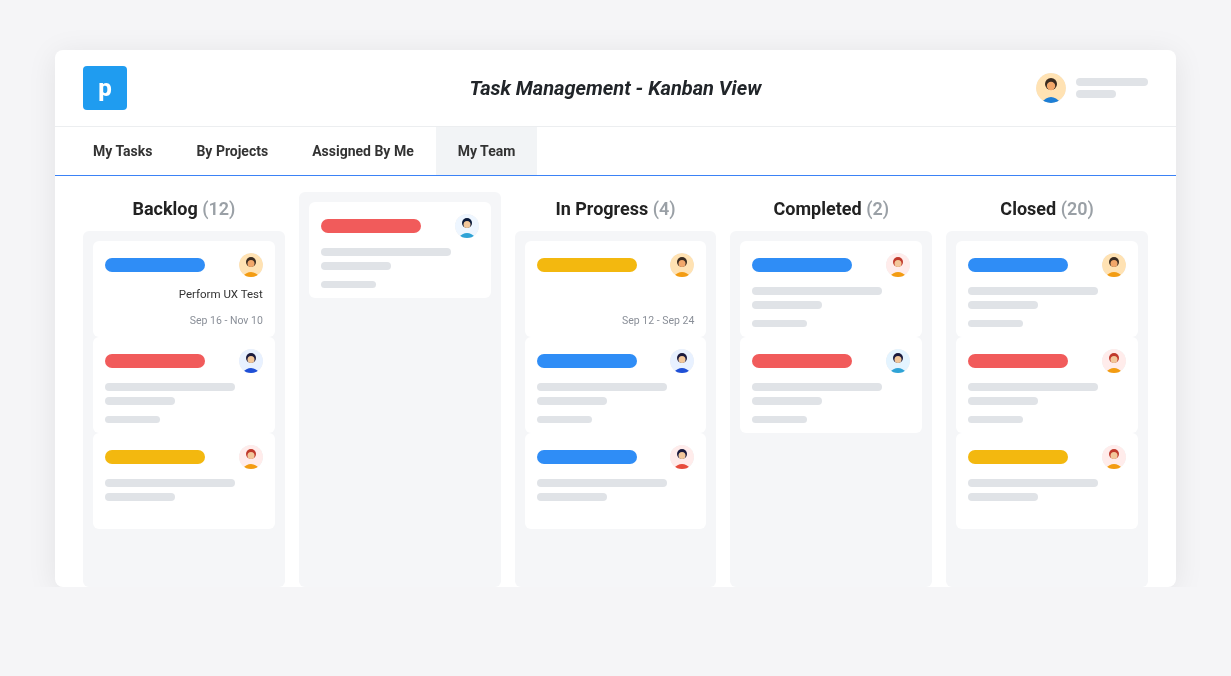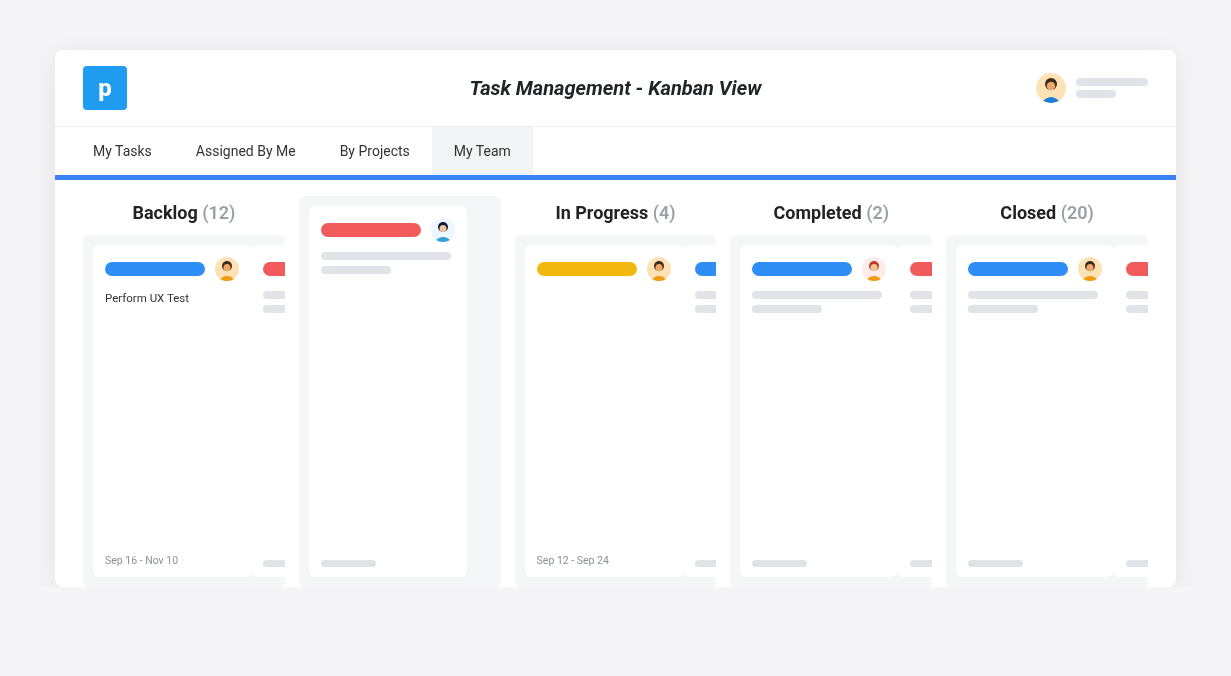--- a/index.html
+++ b/index.html
@@ -61,22 +61,23 @@
   }
   .avatar svg { width: 100%; height: 100%; display: block; }
   .user-lines { display: flex; flex-direction: column; gap: 4px; }
   .ph-line { background: #e0e3e7; border-radius: 10px; height: 8px; }
   .ph-line.med { width: 70px; }
   .ph-line.xlong { width: 130px; }
 
   
   .tabs {
     display: flex;
-    border-bottom: 5px solid #3b82f6;
+    border-bottom: 1px solid #3b82f6;
     padding: 0 16px;
+    font-weight: bold;
   }
   .tab {
     padding: 16px 22px;
     font-size: 14px;
     color: #333;
     cursor: pointer;
   }
   .tab.active {
     background: #f2f4f6;
   }
@@ -102,22 +103,23 @@
     color: #222;
     padding: 6px 0 12px;
   }
   .col-count { color: #9aa0a6; font-weight: 600; }
   .col-body {
     background: #f5f6f8;
     border-radius: 6px;
     padding: 10px;
     flex: 1;
     display: flex;
-    flex-direction: row;
+    flex-direction: column;
     overflow: hidden;
+    text-align: right;
   }
   .card {
     background: #fff;
     border-radius: 6px;
     padding: 12px 12px 10px;
     display: flex;
     flex-direction: column;
     gap: 10px;
     min-height: 96px;
   }
@@ -180,22 +182,22 @@
       </span>
       <div class="user-lines">
         <div class="ph-line" style="width:72px;"></div>
         <div class="ph-line" style="width:40px;"></div>
       </div>
     </div>
   </div>
 
   <div class="tabs">
     <div class="tab">My Tasks</div>
+    <div class="tab">By Projects</div>
     <div class="tab">Assigned By Me</div>
-    <div class="tab">By Projects</div>
     <div class="tab active">My Team</div>
   </div>
 
   <div class="board" id="board">
       <div class="column">
         <div class="col-header"><span>Backlog</span> <span class="col-count"> (12)</span></div>
         <div class="col-body">
           <div class="card">
             <div class="card-top">
               <div class="pill blue"></div>

